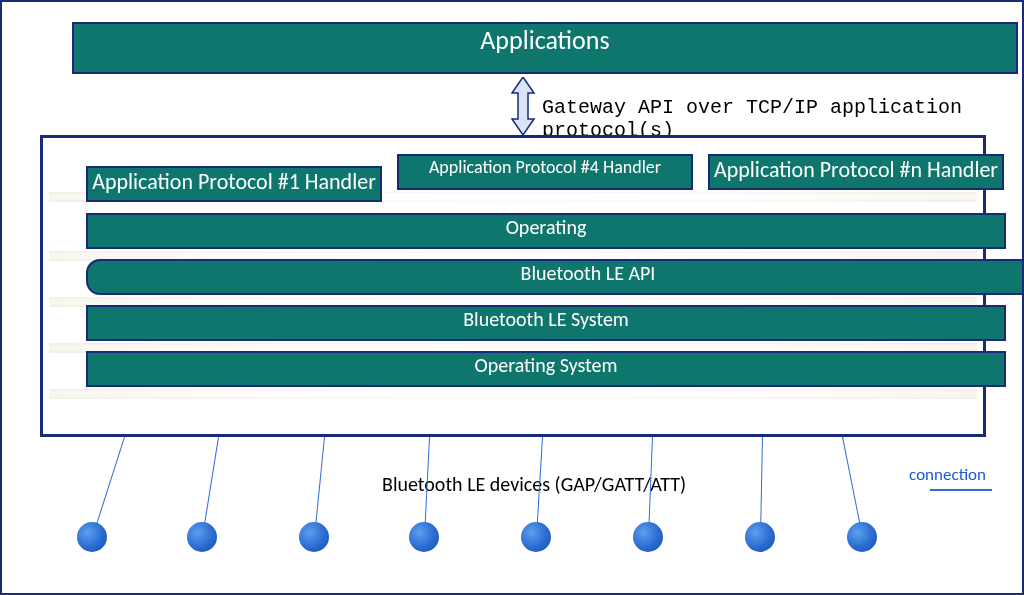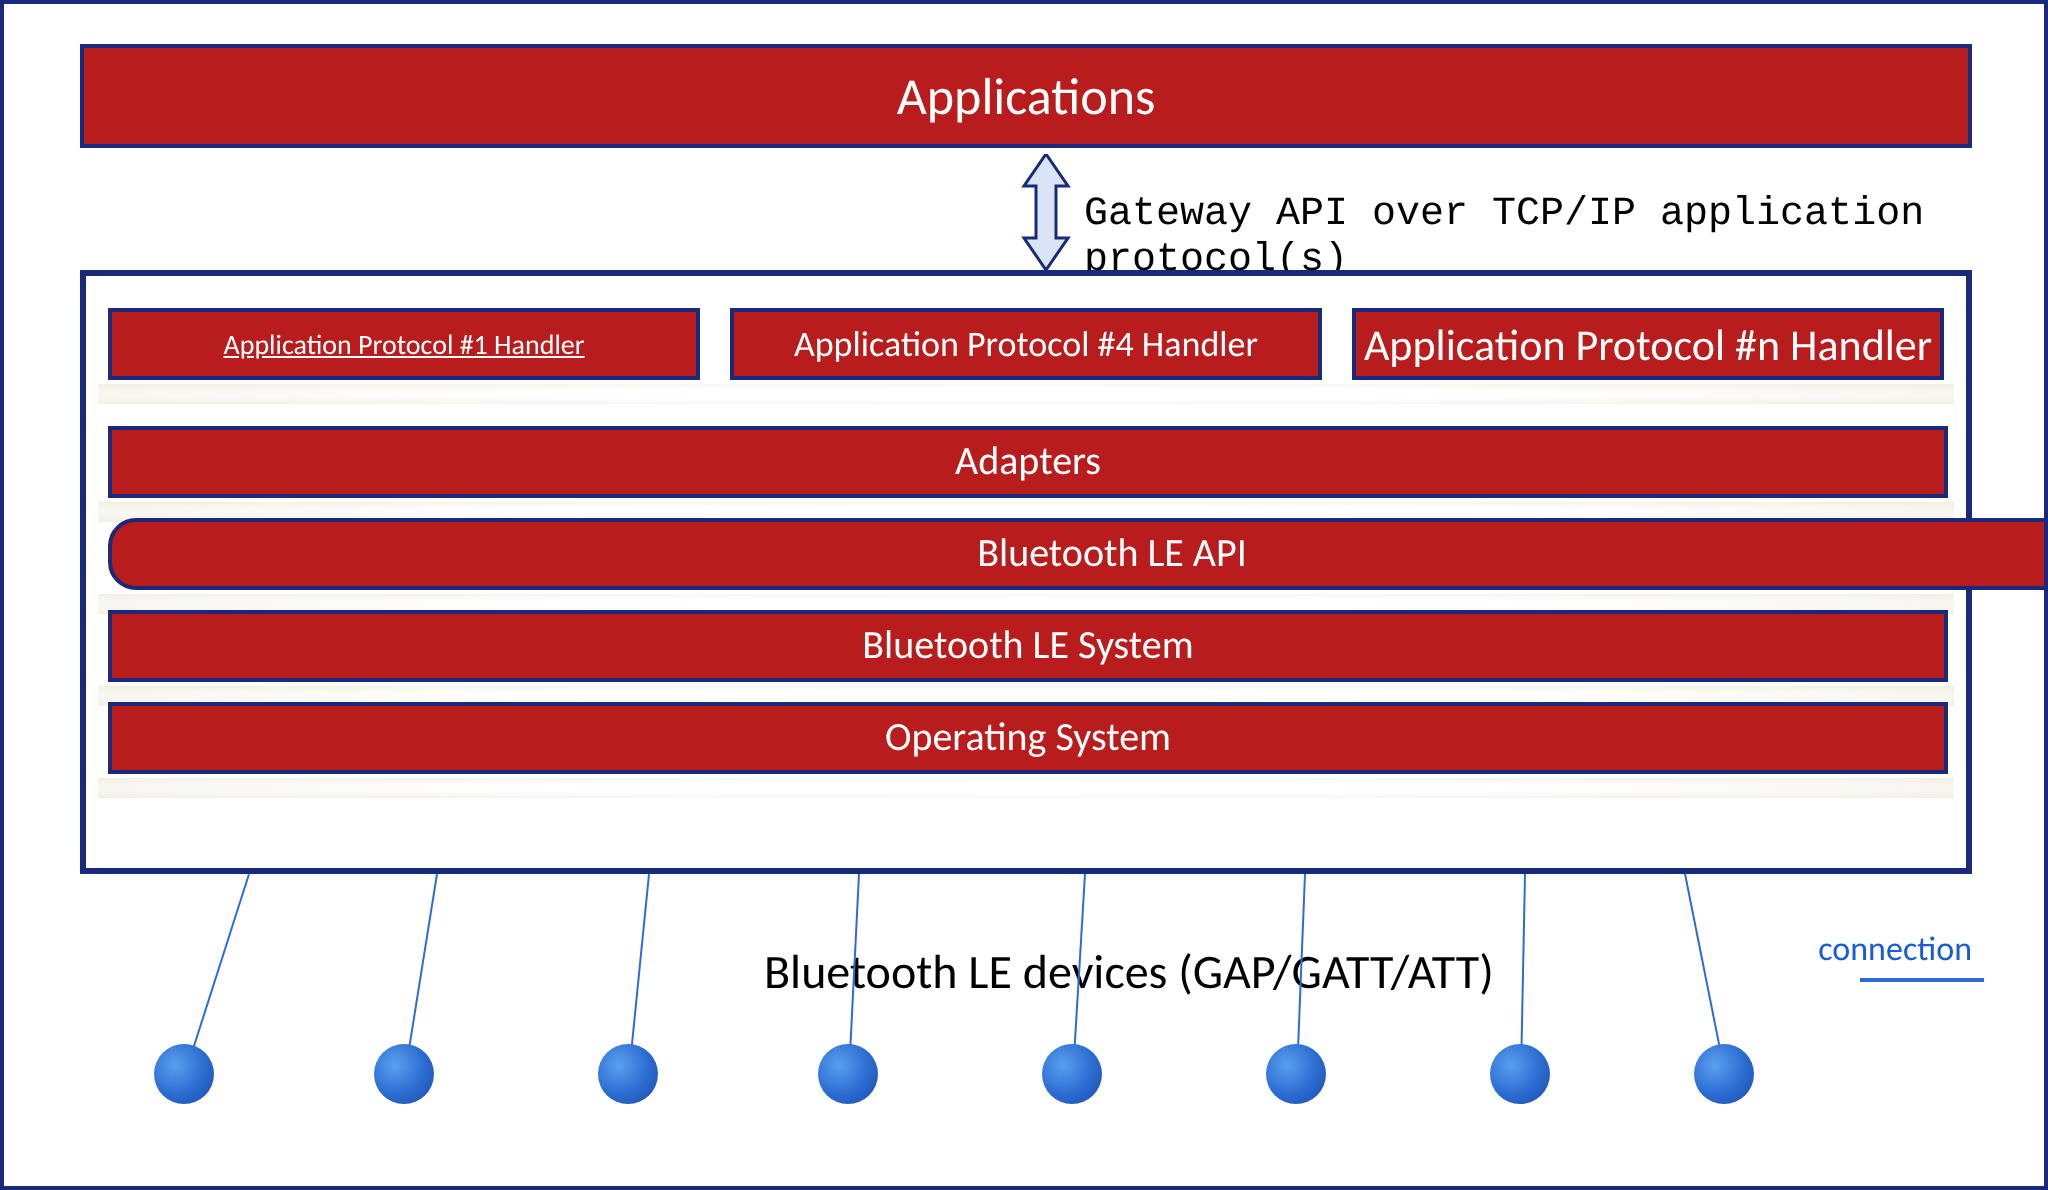--- a/index.html
+++ b/index.html
@@ -6,28 +6,29 @@
   body {
     width: 1024px;
     height: 595px;
     background: #ffffff;
     font-family: Calibri, Arial, sans-serif;
     position: relative;
     border: 2px solid #1a2a7a;
   }
   .block {
     position: absolute;
-    background: #b91c1c;
+    background: #0f766e;
     color: #ffffff;
     border: 2px solid #1a2a7a;
     display: flex;
-    align-items: center;
+    align-items: flex-start;
     justify-content: center;
     font-size: 20px;
     font-weight: 400;
+    margin-left: 32px;
   }
   .outer-frame {
     position: absolute;
     border: 3px solid #1a2a7a;
     background: #ffffff;
   }
   .gateway-label {
     position: absolute;
     color: #000000;
     font-size: 20px;
@@ -35,21 +36,21 @@
   }
   .arrow-updown {
     position: absolute;
     left: 508px;
     top: 75px;
   }
   .arrow-updown svg { display: block; }
   .devices-label {
     position: absolute;
     color: #000000;
-    font-size: 24px;
+    font-size: 20px;
     left: 380px;
     top: 470px;
   }
   .legend-label {
     position: absolute;
     color: #1a5bd6;
     font-size: 17px;
     right: 36px;
     top: 462px;
   }
@@ -99,32 +100,32 @@
 </div>
 
 <div class="outer-frame" style="left:38px; top:133px; width:946px; height:302px;"></div>
 
 <div class="glow" style="left:47px; top:190px; width:928px;"></div>
 <div class="glow" style="left:47px; top:249px; width:928px;"></div>
 <div class="glow" style="left:47px; top:295px; width:928px;"></div>
 <div class="glow" style="left:47px; top:341px; width:928px;"></div>
 <div class="glow" style="left:47px; top:387px; width:928px;"></div>
 
-<div class="block" style="left:52px; top:152px; width:296px; height:36px; font-size:14px;text-decoration:underline;">
+<div class="block" style="left:52px; top:164px; width:296px; height:36px; font-size:22px;">
   <span>Application Protocol #1 Handler</span>
 </div>
 <div class="block" style="left:363px; top:152px; width:296px; height:36px; font-size:18px;">
   <span>Application Protocol #4 Handler</span>
 </div>
 <div class="block" style="left:674px; top:152px; width:296px; height:36px; font-size:22px;">
   <span>Application Protocol #n Handler</span>
 </div>
 
 <div class="block" style="left:52px; top:211px; width:920px; height:36px;">
-  <span>Adapters</span>
+  <span>Operating</span>
 </div>
 <div class="block" style="left:52px; top:257px; width:1004px; height:36px;border-radius:14px;">
   <span>Bluetooth LE  API</span>
 </div>
 <div class="block" style="left:52px; top:303px; width:920px; height:36px;">
   <span>Bluetooth LE System</span>
 </div>
 <div class="block" style="left:52px; top:349px; width:920px; height:36px;">
   <span>Operating System</span>
 </div>

